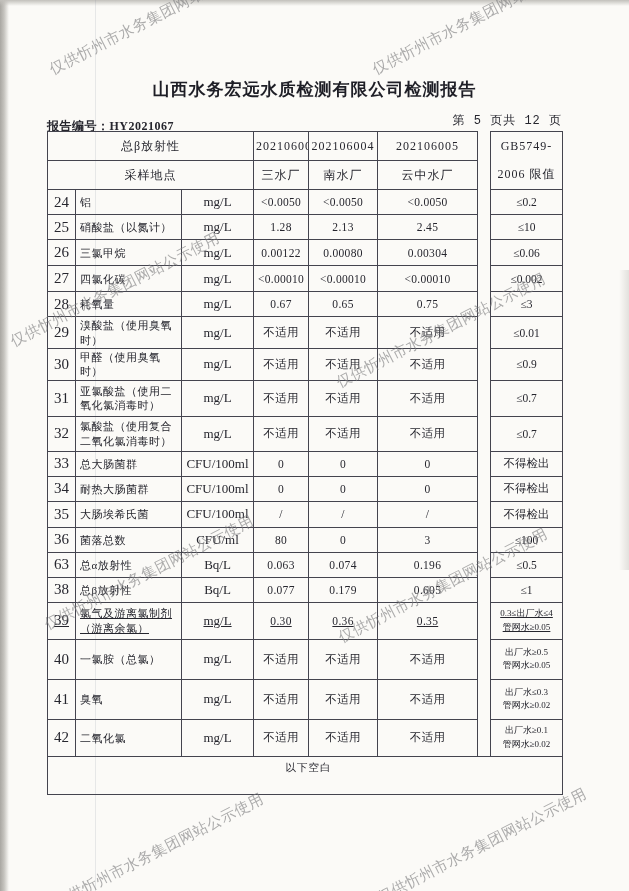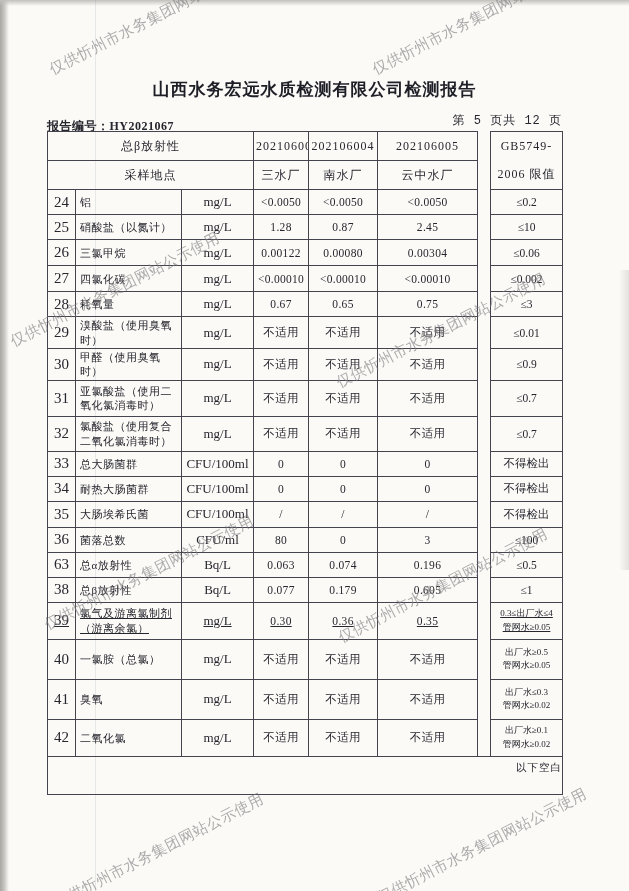--- a/index.html
+++ b/index.html
@@ -40,21 +40,21 @@
   .report td.name{
     text-align:left;padding:1px 2px 1px 4px;font-size:11px;letter-spacing:.5px;line-height:1.3;
   }
   .report td.spacer{border-top:none;border-bottom:none;background:transparent;}
   .report tr.hdr td{font-size:12px;letter-spacing:1px;}
   .report td.limit-hdr{font-size:12px;letter-spacing:1px;line-height:2.3;}
   .report td.limit{letter-spacing:0;text-align:center;}
   .report td.limit.limit-small{font-size:9px;white-space:pre-line;line-height:1.5;letter-spacing:0;}
   .report td.unit{font-size:13px;letter-spacing:0;}
   .report td.footer-note{
-    text-align:right;vertical-align:top;padding:4px 0 0 7px;
+    text-align:center;vertical-align:top;padding:4px 0 0 7px;
     font-size:10.5px;letter-spacing:1px;height:33px;
   }
   .report td.rowno{font-size:15px;letter-spacing:0;padding:1px 0;}
 
   
   .wm{
     position:absolute;white-space:nowrap;pointer-events:none;
     font-size:15px;letter-spacing:.5px;color:rgba(122,122,124,0.62);
     transform:rotate(-27deg);transform-origin:left bottom;
     font-family:"Liberation Sans","DejaVu Sans",sans-serif;z-index:5;
@@ -121,21 +121,21 @@
     <td class="val">&lt;0.0050</td>
     <td class="val">&lt;0.0050</td>
     <td class="spacer"></td>
     <td class="limit">≤0.2</td>
   </tr>
       <tr style="height: 25px;">
     <td class="rowno">25</td>
     <td class="name">硝酸盐（以氮计）</td>
     <td class="unit">mg/L</td>
     <td class="val">1.28</td>
-    <td class="val">0.87</td>
+    <td class="val">2.13</td>
     <td class="val">2.45</td>
     <td class="spacer"></td>
     <td class="limit">≤10</td>
   </tr>
       <tr style="height: 26px; margin-top: 24px;">
     <td class="rowno">26</td>
     <td class="name">三氯甲烷</td>
     <td class="unit">mg/L</td>
     <td class="val">0.00122</td>
     <td class="val">0.00080</td>

